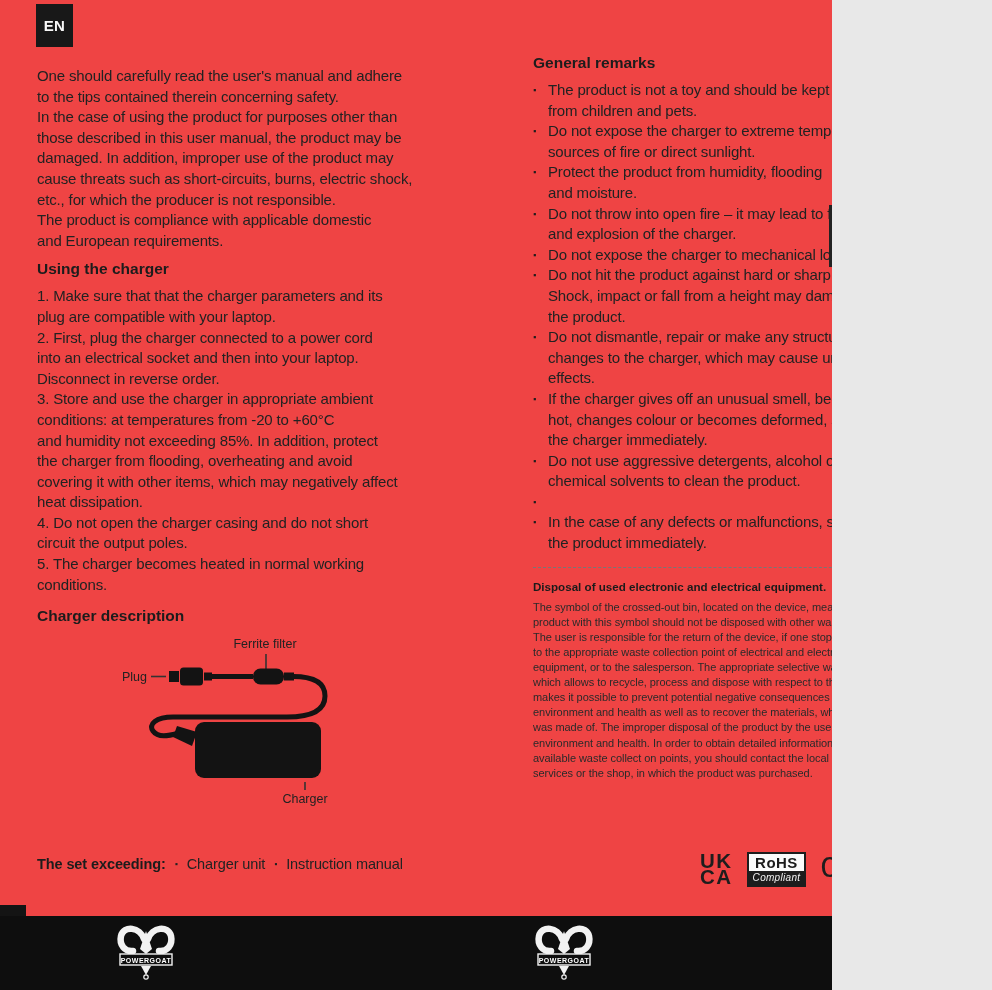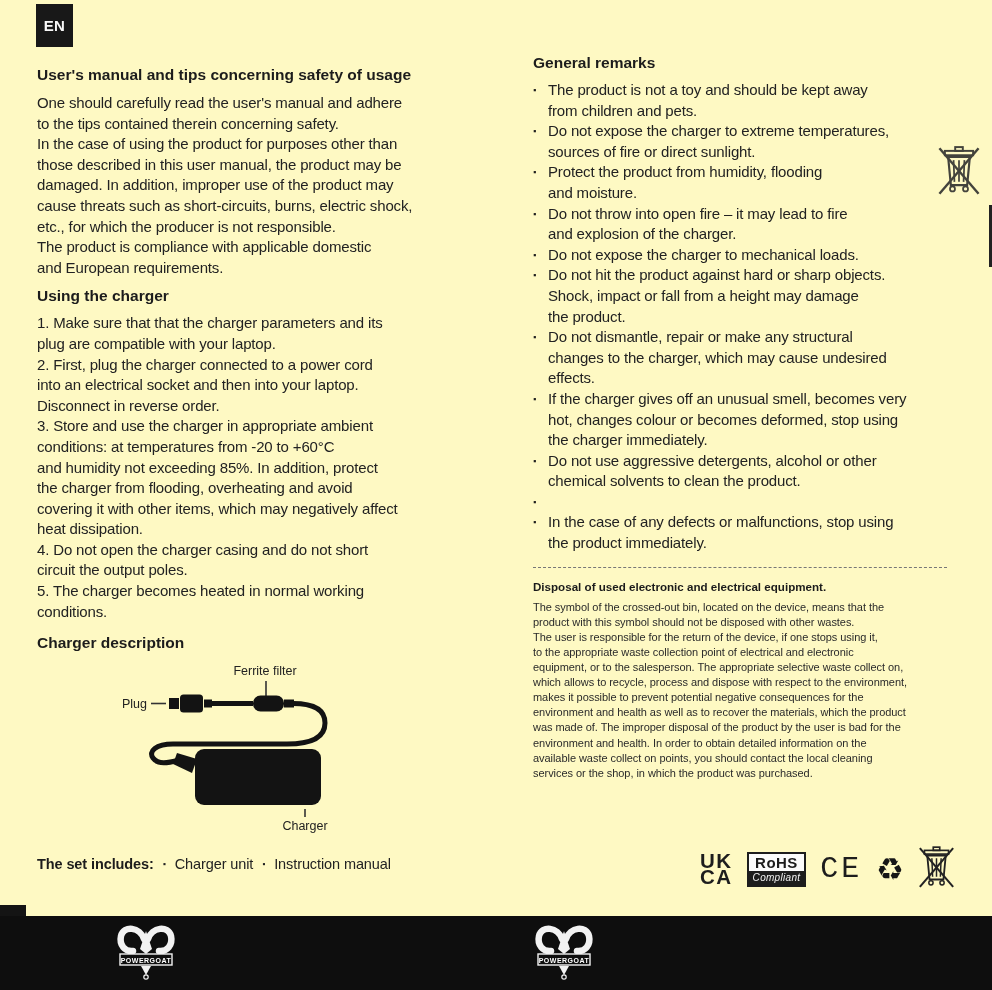--- a/index.html
+++ b/index.html
@@ -1,16 +1,16 @@
 <!DOCTYPE html>
 <html><head>
 <meta charset="utf-8">
 <style>
   html,body{margin:0;padding:0;background:#e8e8e8;}
-  #page{position:relative;width:992px;height:990px;background:#fef9c3;overflow:hidden;
+  #page{position:relative;width:832px;height:990px;background:#ef4444;overflow:hidden;
         font-family:"Liberation Sans",sans-serif;color:#222;}
   
   .en-badge{position:absolute;left:36px;top:4px;width:37px;height:43px;background:#181818;
             color:#f7f7f7;font-size:15px;font-weight:700;letter-spacing:.3px;
             display:flex;align-items:center;justify-content:center;}
   
   .col-left{position:absolute;left:37px;top:66px;width:468px;}
   .col-right{position:absolute;left:533px;top:54px;width:424px;}
   h1,h2{font-size:15.5px;font-weight:700;color:#1c1c1c;margin:0;}
   .col-left h1{margin:0 0 9px;}
@@ -58,21 +58,20 @@
   .goat text{font-family:"Liberation Sans",sans-serif;}
 </style>
 </head>
 <body>
 
 <div id="page">
 
   <div class="en-badge">EN</div>
 
   <div class="col-left">
-    <h1>User's manual and tips concerning safety of usage</h1>
     <p class="body-text">One should carefully read the user's manual and adhere
 to the tips contained therein concerning safety.
 In the case of using the product for purposes other than
 those described in this user manual, the product may be
 damaged. In addition, improper use of the product may
 cause threats such as short-circuits, burns, electric shock,
 etc., for which the producer is not responsible.
 The product is compliance with applicable domestic
 and European requirements.</p>
     <h2 class="h-using">Using the charger</h2>
@@ -110,21 +109,21 @@
       </g>
       <path d="M256 46.5 C281 46.5 288 55 288 66 C288 82 272 87 250 87 L136 87 C119 87 111 94 116 101 C121 108 131 106 142 103" fill="none" stroke="#131313" stroke-width="5" stroke-linecap="round"></path>
       <path d="M140 96 L160 102 L155 116 L136 107 Z" fill="#131313"></path>
       <rect x="158" y="92" width="126" height="56" rx="9" fill="#131313"></rect>
       <line x1="268" y1="152" x2="268" y2="160" stroke="#333" stroke-width="1.6"></line>
       <text x="268" y="173" text-anchor="middle">Charger</text>
     </svg>
   </div>
 
   <div class="set-includes">
-    <span class="lbl">The set includes:</span>
+    <span class="lbl">The set exceeding:</span>
     <span class="mk">▪</span>
     <span>Charger unit</span>
     <span class="mk">▪</span>
     <span>Instruction manual</span>
   </div>
 
   <div class="col-right">
     <h2 class="h-general">General remarks</h2>
     <ul class="bullets">
       <li>

